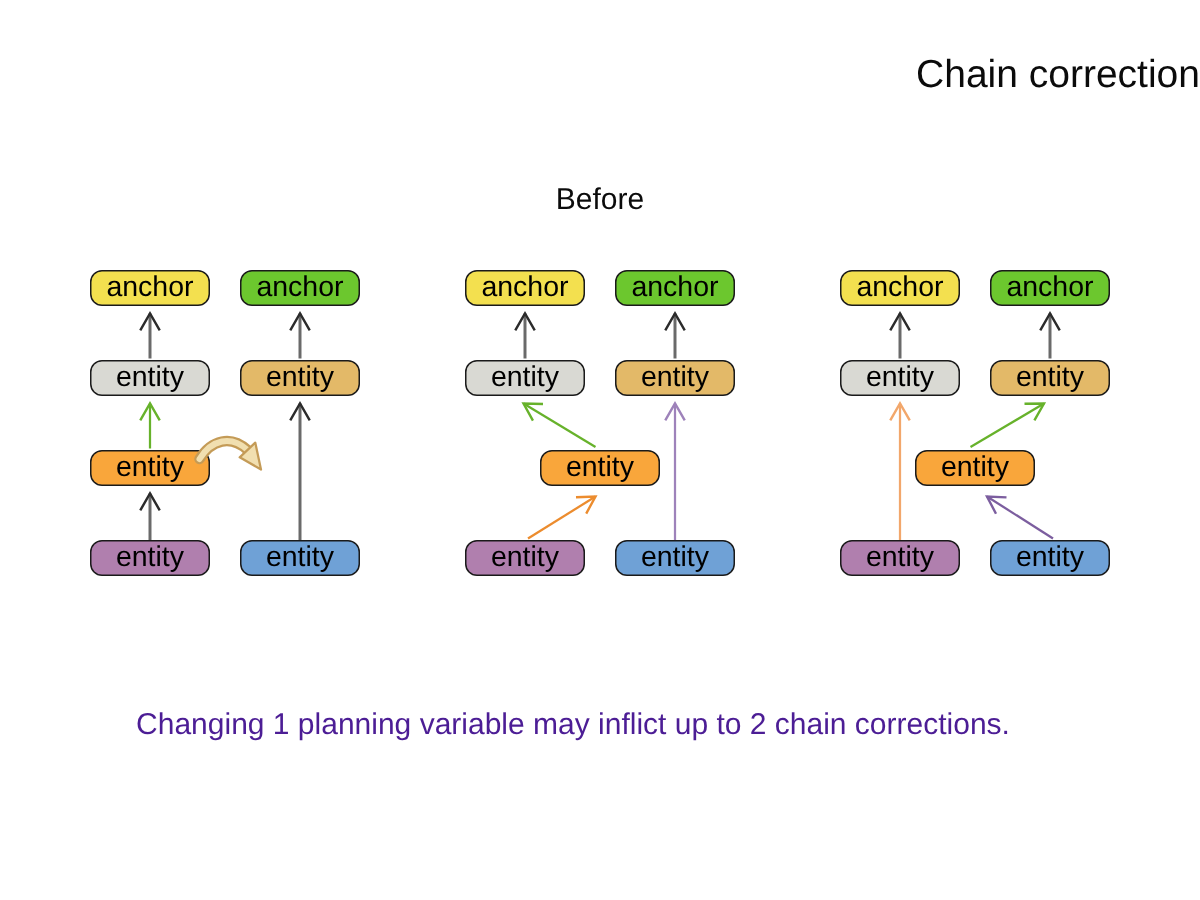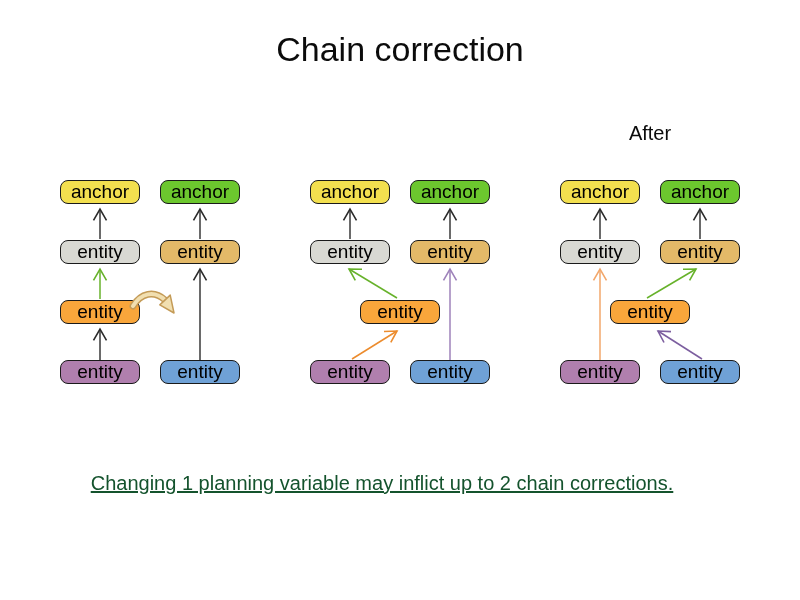--- a/index.html
+++ b/index.html
@@ -2,31 +2,31 @@
 <html><head>
 <meta charset="utf-8">
 <style>
   html,body{margin:0;padding:0;background:#ffffff;}
   .canvas{
     position:relative;width:800px;height:600px;background:#ffffff;
     font-family:"Liberation Sans", sans-serif;color:#000;overflow:hidden;
   }
   .title{
     position:absolute;left:0;top:28px;width:800px;height:42px;
-    text-align:center;font-size:34px;line-height:42px;color:#0b0b0b;
+    text-align:right;font-size:26px;line-height:42px;color:#0b0b0b;
   }
   .group-label{
     position:absolute;top:120px;width:240px;height:26px;
     text-align:center;font-size:20px;line-height:26px;color:#0b0b0b;
   }
   .label-before{left:280px;}
   .label-after{left:530px;}
   .caption{
     position:absolute;left:0;top:470px;width:764px;height:26px;
-    text-align:center;font-size:20px;line-height:26px;color:#14532d;text-decoration:underline;
+    text-align:center;font-size:20px;line-height:26px;color:#4c1d95;
   }
   .box{
     position:absolute;width:80px;height:24px;box-sizing:border-box;
     border:1.6px solid #1a1a1a;border-radius:8px;
     display:flex;align-items:center;justify-content:center;
     font-size:19px;color:#000;
   }
   .yellow{background:#F3E04F;}
   .green{background:#6CC72E;}
   .gray{background:#D9D9D3;}
@@ -39,21 +39,21 @@
   .boxes{position:absolute;left:0;top:0;width:800px;height:600px;z-index:2;}
   #overlay-svg{z-index:3;}
 </style>
 </head>
 <body>
 
 <div class="canvas">
 
   <div class="title">Chain correction</div>
 
-  <div class="group-label label-after">After</div>
+  <div class="group-label label-before">Before</div>
 
   <svg id="edges-svg" class="layer" width="800" height="600" viewBox="0 0 800 600">
       <g>
         <line x1="100" y1="360" x2="100" y2="329" stroke="#6A6A6A" stroke-width="2"></line>
         <polyline points="93.5,340.3 100,329 106.5,340.3" fill="none" stroke="#2B2B2B" stroke-width="1.6"></polyline>
       </g>
       <g>
         <line x1="100" y1="299" x2="100" y2="269" stroke="#67B22B" stroke-width="1.5"></line>
         <polyline points="93.5,280.3 100,269 106.5,280.3" fill="none" stroke="#67B22B" stroke-width="1.6"></polyline>
       </g>

